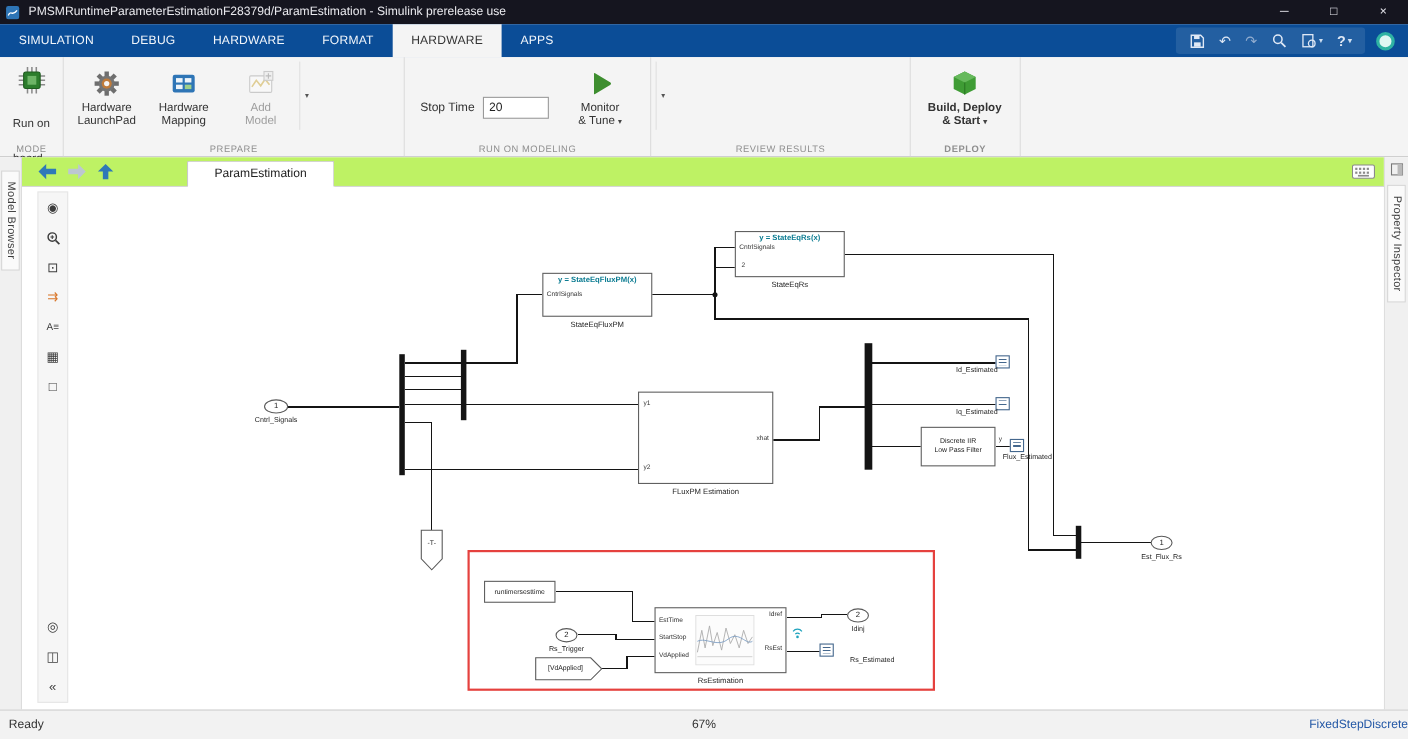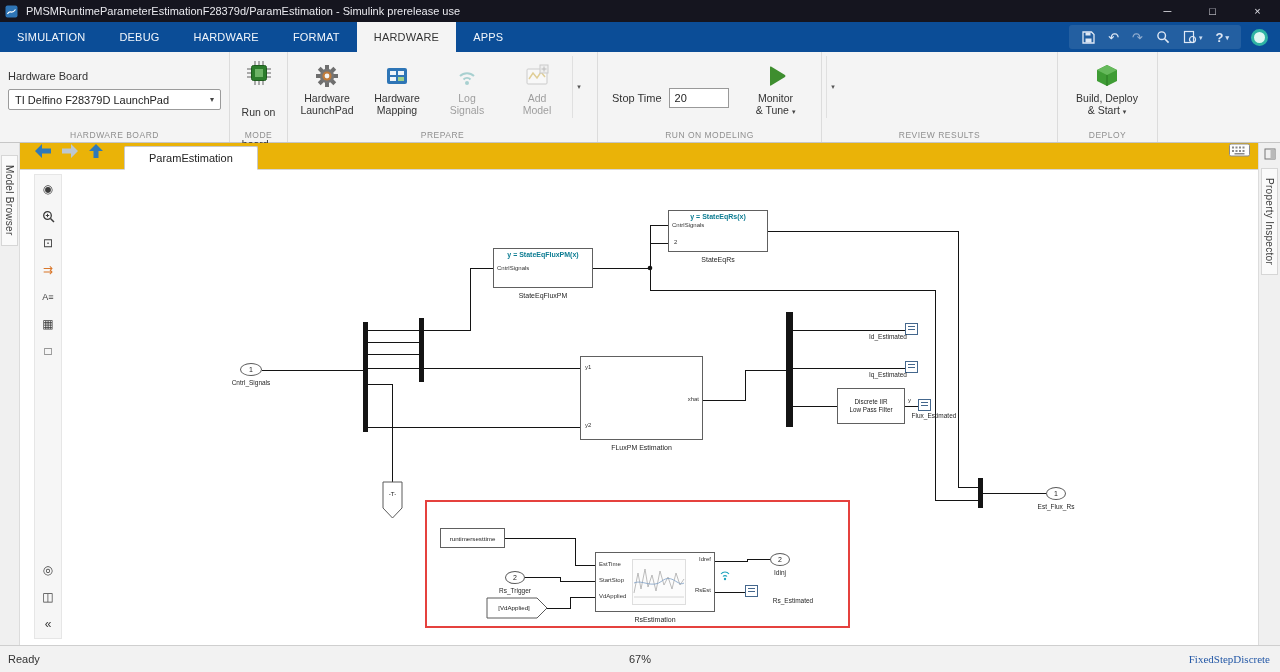--- a/index.html
+++ b/index.html
@@ -29,40 +29,40 @@
   .rsec { position:relative; height:100%; border-right:1px solid #dcdcdc; padding:4px 4px 14px; }
   .slabel { position:absolute; bottom:2px; left:0; width:100%; text-align:center; font-size:8.5px; color:#8f8f8f; letter-spacing:.5px; white-space:nowrap; }
   .hb { width:230px; }
   .hbtitle { font-size:11px; color:#333; margin:14px 4px 7px; }
   .hbselect { margin:0 4px; height:21px; background:#fff; border:1px solid #9b9b9b; border-radius:2px; display:flex; align-items:center; padding:0 6px; font-size:11px; color:#222; }
   .hbselect .crt { margin-left:auto; font-size:8px; }
   .modesec { width:58px; display:flex; }
   .prepsec { width:310px; display:flex; }
   .runsec  { width:224px; display:flex; }
   .revsec  { width:236px; display:flex; }
-  .depsec  { width:100px; display:flex; }
+  .depsec  { width:100px; display:flex;font-weight:bold; }
   .fillsec { flex:1; border-right:none; }
   .bigbtn { width:70px; padding-top:4px; display:flex; flex-direction:column; align-items:center; font-size:10.5px; line-height:12px; color:#333; text-align:center; cursor:default; }
   .bigbtn .ic { height:32px; display:flex; align-items:center; justify-content:center; }
   .bigbtn.disabled { opacity:.45; }
   .modesec .bigbtn { width:50px;gap:20px; }
   .depsec .bigbtn { width:90px; }
   .dropstrip { width:13px; border-left:1px solid #e0e0e0; display:flex; align-items:center; justify-content:center; font-size:7px; color:#555; margin-bottom:10px; }
   .stopgrp { display:flex; align-items:center; gap:7px; margin:32px 4px 0 10px; font-size:11px; color:#333; height:20px; }
   .stopinput { width:60px; height:20px; border:1px solid #999; font-size:11px; padding:0 5px; font-family:inherit; color:#222; background:#fff; }
 
   
   .main { position:absolute; left:0; top:143px; width:1280px; height:502px; background:#fff; }
   .lstrip { position:absolute; left:0; top:0; width:20px; height:100%; background:#f0f0f0; border-right:1px solid #dcdcdc; display:flex; flex-direction:column; align-items:center; }
   .rstrip { position:absolute; right:0; top:0; width:22px; height:100%; background:#f0f0f0; border-left:1px solid #dcdcdc; display:flex; flex-direction:column; align-items:center; }
   .vtab { writing-mode:vertical-rl; font-size:10px; color:#3c3c3c; background:#fafafa; border:1px solid #d6d6d6; padding:9px 2px; margin-top:12px; letter-spacing:.3px; white-space:nowrap; }
   .rstrip .vtab { margin-top:8px; }
   .dockico { margin-top:5px; display:flex; }
 
-  .docbar { position:absolute; left:20px; top:0; width:1238px; height:27px; background:#eab308; border-bottom:1px solid #d6d6d6; display:flex; align-items:flex-start; }
+  .docbar { position:absolute; left:20px; top:0; width:1238px; height:27px; background:#bef264; border-bottom:1px solid #d6d6d6; display:flex; align-items:center;gap:46px; }
   .nav { display:flex; align-items:center; gap:9px; margin-left:14px; }
   .navbtn { display:flex; }
   .doctab { align-self:flex-end; height:24px; margin-bottom:-1px; margin-left:20px; background:#fff; border:1px solid #c9c9c9; border-bottom:1px solid #fff; border-radius:2px 2px 0 0; display:flex; align-items:center; padding:0 24px; font-size:11px; color:#222; z-index:2; }
   .kbico { margin-left:auto; margin-right:8px; display:flex; }
 
   .canvas { position:absolute; left:20px; top:27px; width:1238px; height:475px; background:#fff; overflow:hidden; }
   .palette { position:absolute; left:14px; top:4px; bottom:6px; width:28px; background:#f6f6f6; border:1px solid #e6e6e6; display:flex; flex-direction:column; align-items:center; padding:5px 0; gap:9px; z-index:6; }
   .pico { width:100%; height:18px; display:flex; align-items:center; justify-content:center; font-size:12px; color:#3c3c3c; line-height:1; }
   .pico.small { font-size:9px; }
   .pico.orange { color:#d9772b; }
@@ -81,21 +81,21 @@
   .outicon i { display:block; width:100%; height:100%; background:repeating-linear-gradient(180deg,#44678d 0 1px,transparent 1px 3px); }
   .tinyblk { display:flex; align-items:center; justify-content:center; font-size:6.2px; color:#222; }
   .filtertxt { position:absolute; left:0; width:100%; text-align:center; font-size:6.3px; line-height:8px; top:9px; color:#222; }
   .redbox { position:absolute; left:405px; top:330px; width:425px; height:128px; border:2px solid #e5413e; z-index:4; }
   .prevsvg { position:absolute; left:36px; top:6px; }
 
   
   .statusbar { position:absolute; left:0; bottom:0; width:1280px; height:27px; background:#f2f2f2; border-top:1px solid #cfcfcf; display:flex; align-items:center; font-size:11px; color:#333; }
   .ready { margin-left:8px; }
   .zoom { position:absolute; left:50%; transform:translateX(-50%); }
-  .solver { margin-left:auto; margin-right:10px; color:#2458a6;font-family:Liberation Serif, serif; }
+  .solver { margin-left:auto; color:#2458a6; }
 </style>
 </head>
 <body>
 
 <div class="titlebar">
   <span class="appicon">
     <svg width="13" height="13">
         <rect x="0.5" y="0.5" width="12" height="12" rx="2" fill="#2e75b6"></rect>
         <path d="M2.5 9 C4.5 3.5,6.5 10.5,10.5 4.5" stroke="#fff" fill="none" stroke-width="1.2"></path>
       </svg>
@@ -141,28 +141,20 @@
     <span class="qico" style="font-weight:bold;">
       <span>?</span>
         <span class="crt">▾</span>
     </span>
   </div>
   <span class="account"></span>
 </div>
 
 <div class="ribbon">
 
-  <div class="rsec hb">
-    <div class="hbtitle">Hardware Board</div>
-    <div class="hbselect">
-      <span>TI Delfino F28379D LaunchPad</span>
-      <span class="crt">▾</span>
-    </div>
-    <div class="slabel">HARDWARE BOARD</div>
-  </div>
 
   <div class="rsec modesec">
     <div class="bigbtn">
       <span class="ic">
         <svg width="26" height="26">
             <g stroke="#8a8a8a" stroke-width="1.4">
               <line x1="9" y1="1" x2="9" y2="6"></line>
               <line x1="13" y1="1" x2="13" y2="6"></line>
               <line x1="17" y1="1" x2="17" y2="6"></line>
               <line x1="9" y1="20" x2="9" y2="25"></line>
@@ -208,33 +200,20 @@
         <svg width="26" height="26">
             <rect x="3" y="5" width="20" height="16" rx="2" fill="#2e75b6"></rect>
             <rect x="6" y="8" width="6" height="4" fill="#fff" opacity=".92"></rect>
             <rect x="14" y="8" width="6" height="4" fill="#fff" opacity=".92"></rect>
             <rect x="6" y="14" width="6" height="4" fill="#fff" opacity=".92"></rect>
             <rect x="14" y="14" width="6" height="4" fill="#9fd08a"></rect>
           </svg>
       </span>
       <span>Hardware</span>
       <span>Mapping</span>
-    </div>
-    <div class="bigbtn disabled">
-      <span class="ic">
-        <svg width="26" height="26">
-            <g stroke="#4da6a6" stroke-width="2" fill="none">
-              <path d="M6 13 a10 10 0 0 1 14 0"></path>
-              <path d="M9.5 16.5 a5 5 0 0 1 7 0"></path>
-            </g>
-            <circle cx="13" cy="20" r="2" fill="#4da6a6"></circle>
-          </svg>
-      </span>
-      <span>Log</span>
-      <span>Signals</span>
     </div>
     <div class="bigbtn disabled">
       <span class="ic">
         <svg width="26" height="26">
             <rect x="3" y="6" width="20" height="15" rx="1" fill="#fff" stroke="#999"></rect>
             <path d="M5 16 L9 10 L13 15 L17 9 L21 14" stroke="#c9a227" fill="none" stroke-width="1.5"></path>
             <rect x="16" y="2" width="8" height="8" fill="#e9e9e9" stroke="#999"></rect>
             <path d="M20 3.5 V8.5 M17.5 6 H22.5" stroke="#777"></path>
           </svg>
       </span>

